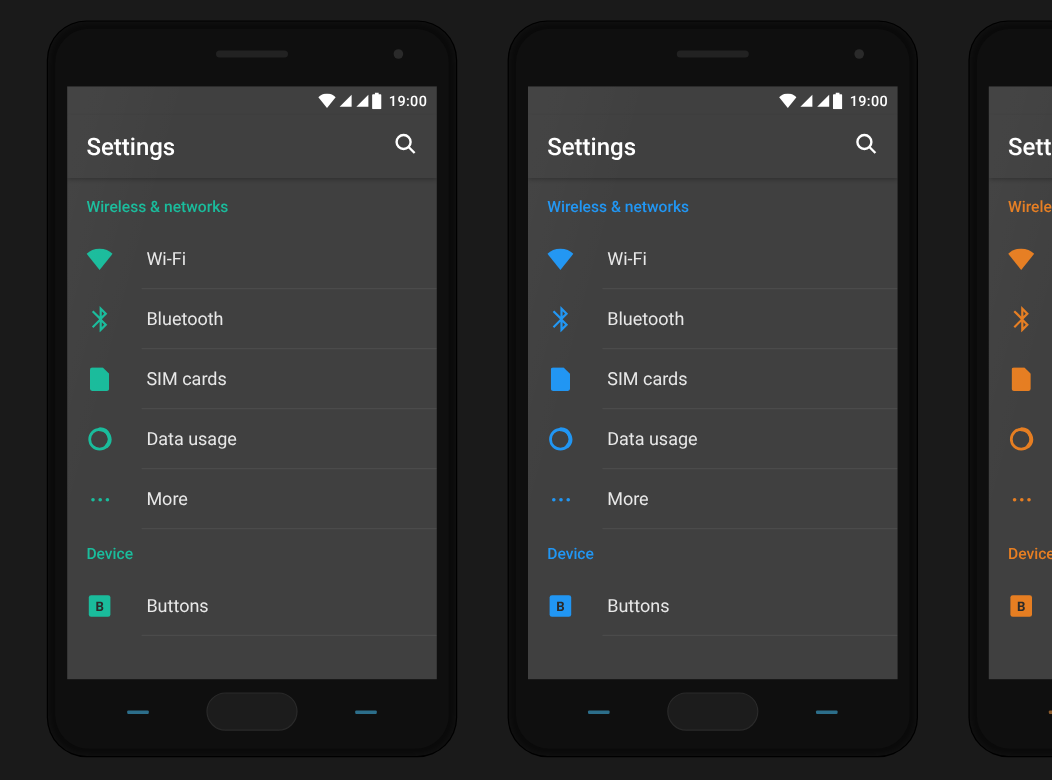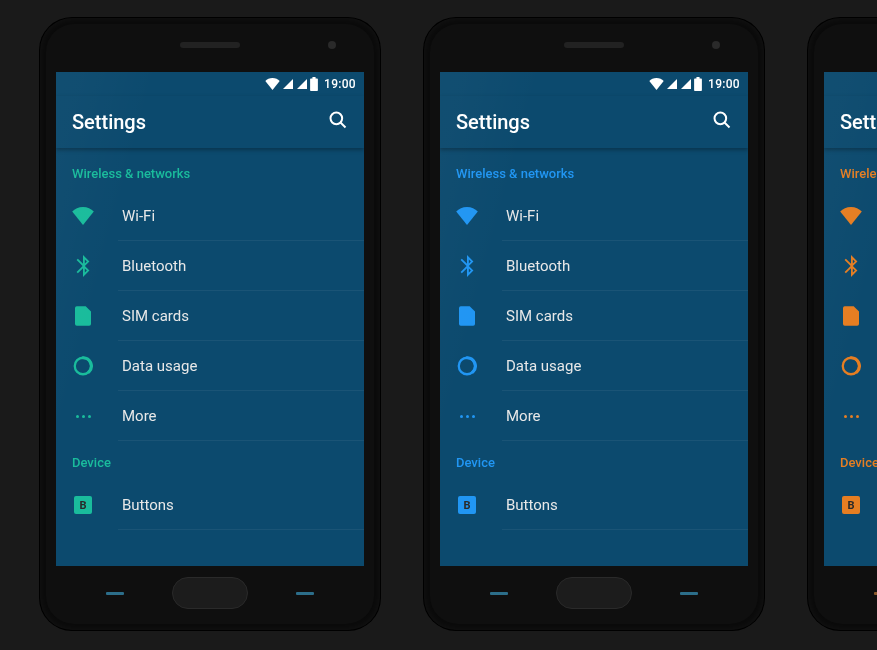--- a/index.html
+++ b/index.html
@@ -51,21 +51,21 @@
       height: 8px;
       background: #2a2a2a;
       border-radius: 50%;
     }
     .screen {
       position: absolute;
       top: 48px;
       left: 10px;
       right: 10px;
       bottom: 58px;
-      background: #0c4a6e;
+      background: #404040;
       overflow: hidden;
     }
     .status-bar {
       height: 24px;
       display: flex;
       justify-content: flex-end;
       align-items: center;
       padding: 0 8px;
       gap: 2px;
       color: #fff;

